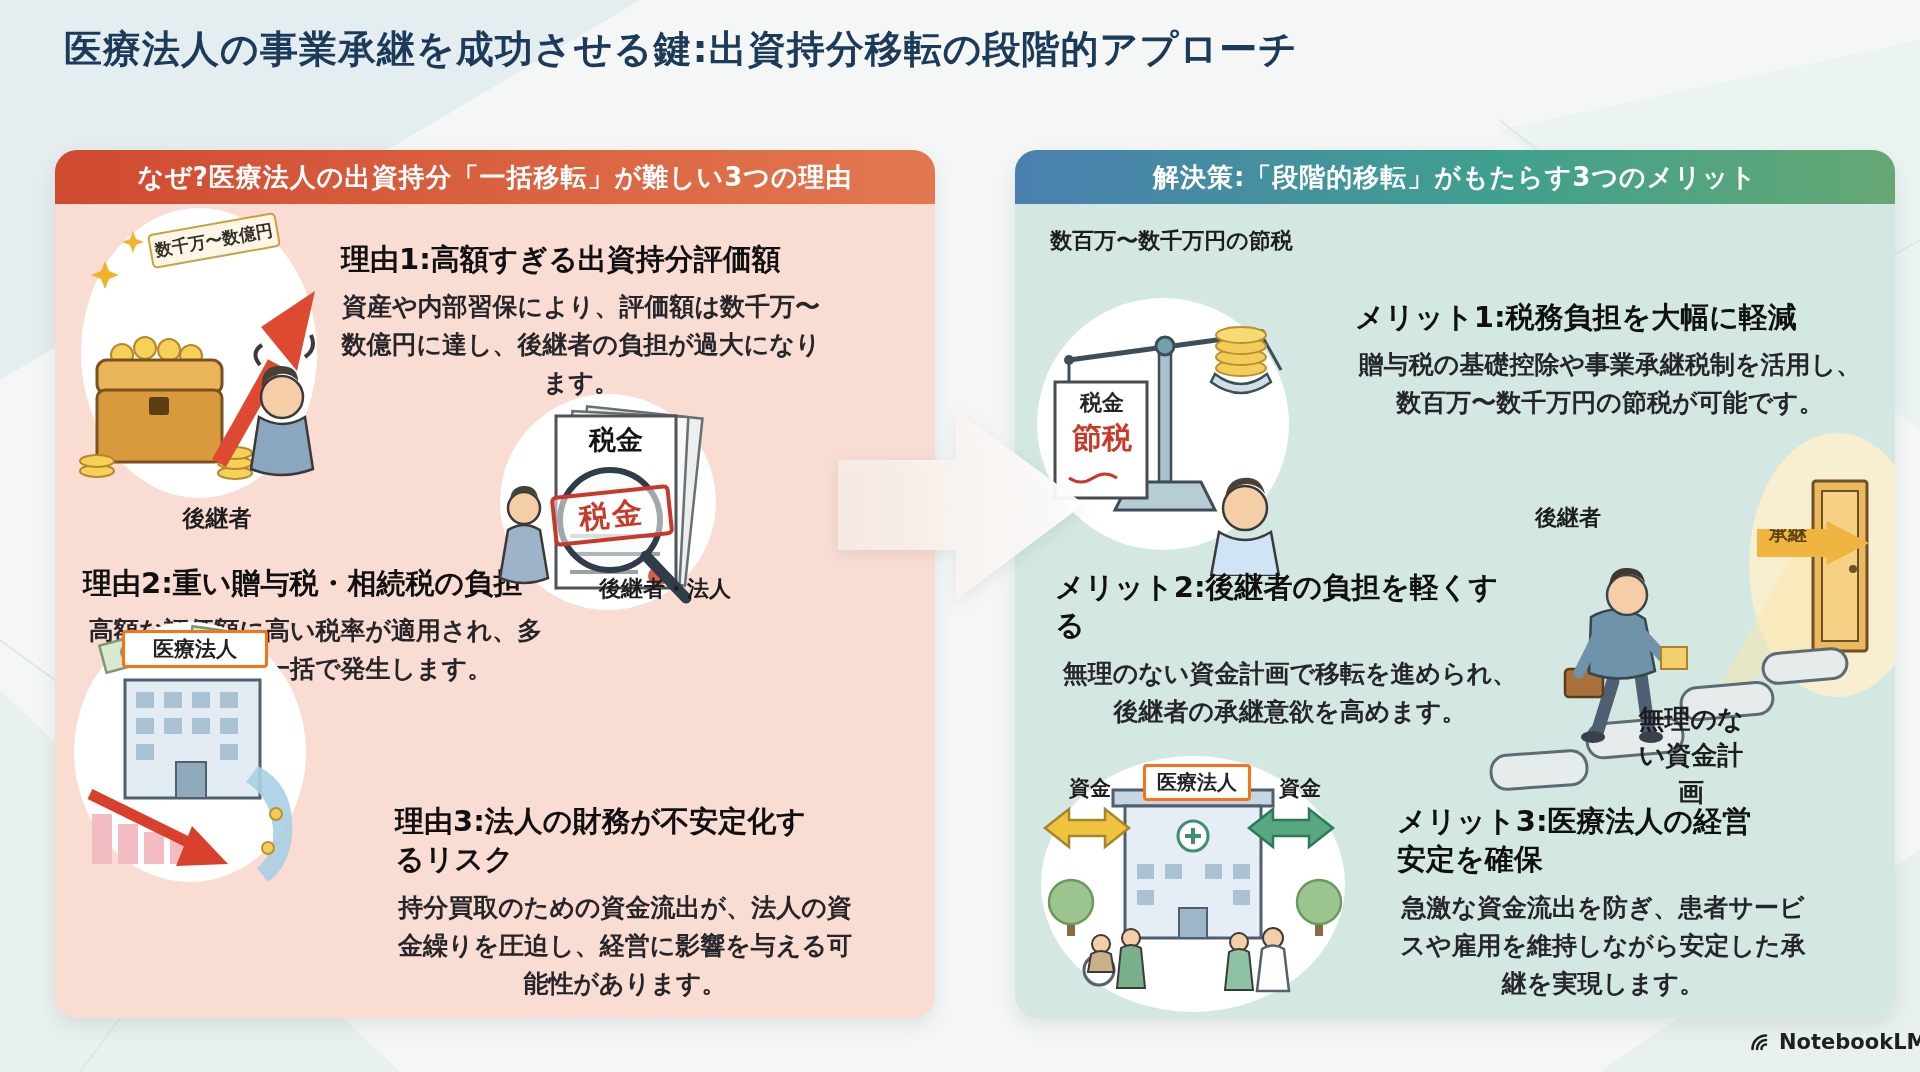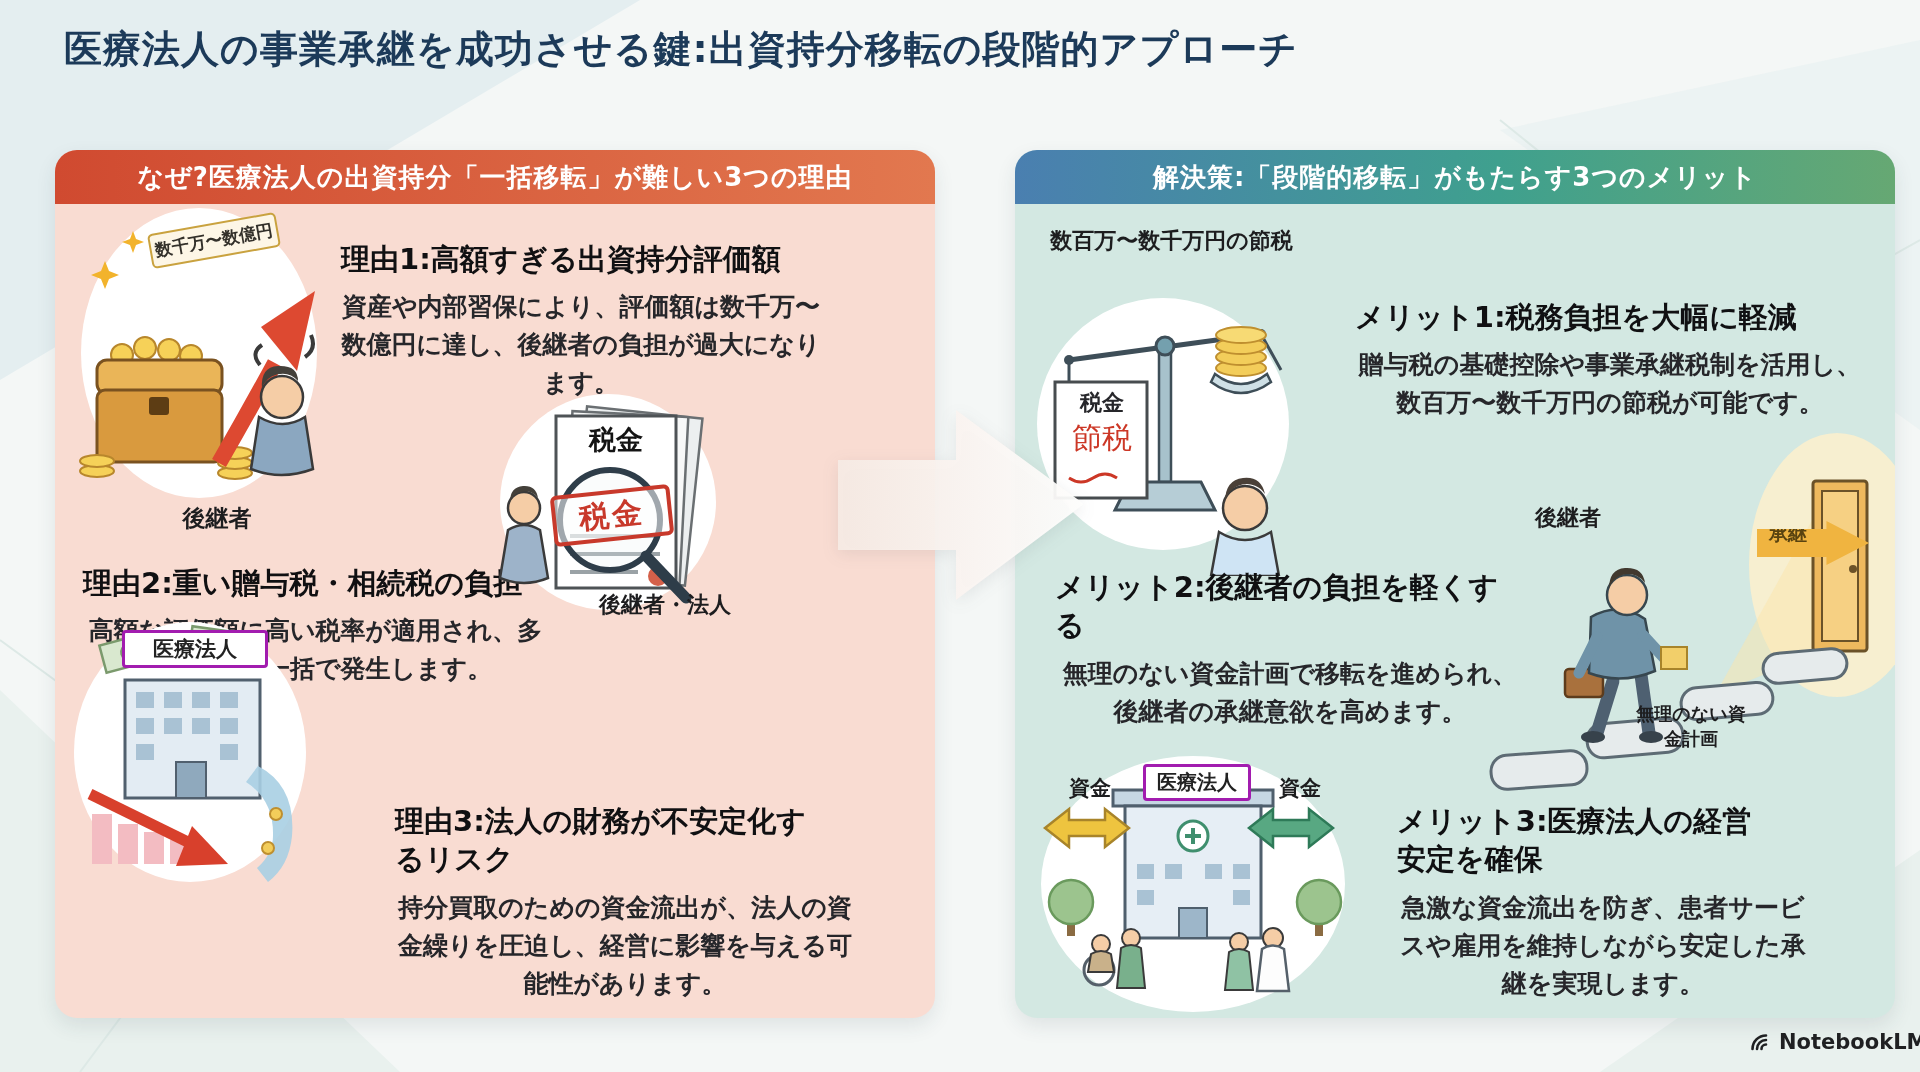--- a/index.html
+++ b/index.html
@@ -18,27 +18,27 @@
   .panel.left  .panel-header{background:linear-gradient(90deg,#d04a30,#e2784f);}
   .panel.right .panel-header{background:linear-gradient(90deg,#4a7fb0,#3fa08e 55%,#66a873);}
   .tblock{position:absolute;}
   .block-heading{font-size:29px;font-weight:800;color:#101012;line-height:1.32;}
   .block-body{margin-top:10px;font-size:25px;font-weight:600;color:#26262a;line-height:1.52;text-align:center;}
   .illus{position:absolute;}
   .lbl{position:absolute;font-weight:800;color:#1d1d1f;text-align:center;}
   .caption{font-size:22px;}
   .price-tag{background:#fdf6e6;border:2px solid #c9a23f;border-radius:5px;
              transform:rotate(-10deg);font-size:17px;line-height:1.25;padding:5px 3px;color:#33302a;}
-  .sign-plate{background:#ffffff;border:3px solid #a21caf;border-radius:4px;
+  .sign-plate{background:#ffffff;border:3px solid #f97316;border-radius:4px;
               font-size:20px;padding:2px 0;color:#222;}
   .doc-title{font-size:27px;color:#141414;}
   .stamp{border:4px solid #c8392b;color:#c8392b;border-radius:6px;background:rgba(255,255,255,.55);
          font-size:30px;letter-spacing:3px;transform:rotate(-6deg);padding:1px 0;}
   .paper-tax{font-size:22px;color:#26262a;}
-  .paper-saving{font-size:30px;color:#cc3726;font-weight:400;}
+  .paper-saving{font-size:30px;color:#cc3726;font-weight:700;}
   .arrow-chip{position:absolute;background:#f0b440;color:#594310;font-size:19px;font-weight:800;
               display:flex;align-items:flex-start;padding-left:12px;
               clip-path:polygon(0 18%,62% 18%,62% 0,100% 50%,62% 100%,62% 82%,0 82%);}
   .divider-arrow{position:absolute;left:838px;top:402px;z-index:2;
                  filter:drop-shadow(0 4px 8px rgba(60,70,80,.10));}
   .brand{position:absolute;left:1748px;top:1030px;z-index:3;display:flex;align-items:center;gap:7px;
          font-size:21px;font-weight:700;color:#1f2022;}
 </style>
 </head>
 <body>
@@ -121,21 +121,21 @@
           <path d="M10 140 q16 -10 32 0 l8 48 q-24 10 -48 0 z" fill="#9db3c9" stroke="#3a3a3a" stroke-width="2.5"></path>
         </g>
         <g>
           <circle cx="112" cy="130" r="50" fill="rgba(235,242,244,0.25)" stroke="#2e3d49" stroke-width="6"></circle>
           <line x1="148" y1="166" x2="188" y2="208" stroke="#2e3d49" stroke-width="11" stroke-linecap="round"></line>
         </g>
       </svg>
       <div class="lbl doc-title" style="left:70px;top:32px;width:96px;">税金</div>
       <div class="lbl stamp" style="left:54px;top:100px;width:112px;">税金</div>
     </div>
-    <div class="lbl caption" style="left:515px;top:440px;width:190px;">後継者・法人</div>
+    <div class="lbl caption" style="left:515px;top:424px;width:190px;">後継者・法人</div>
 
     <div class="illus" style="left:15px;top:468px;width:245px;height:280px;">
       <svg width="245" height="275" viewBox="0 0 245 275">
         <ellipse cx="120" cy="134" rx="116" ry="130" fill="#ffffff"></ellipse>
         <g>
           <g transform="rotate(-15 60 34)">
             <rect x="32" y="20" width="54" height="28" fill="#d9e8cf" stroke="#7b9a6d" stroke-width="2.5"></rect>
             <circle cx="59" cy="34" r="8" fill="none" stroke="#7b9a6d" stroke-width="2"></circle>
           </g>
           <g transform="rotate(8 148 28)">
@@ -262,21 +262,21 @@
           <path d="M112 252 l-18 36 M158 250 l22 24" stroke="#6f93a8" stroke-width="11" stroke-linecap="round"></path>
           <circle cx="142" cy="210" r="20" fill="#f5cda6" stroke="#37474f" stroke-width="2.5"></circle>
           <path d="M124 204 a20 20 0 0 1 36 -6 q-2 -16 -20 -15 q-16 1 -16 21 z" fill="#41392f"></path>
           <rect x="176" y="262" width="26" height="22" fill="#f2cf6a" stroke="#a8842a" stroke-width="2"></rect>
         </g>
       </svg>
       <div class="lbl caption" style="left:28px;top:118px;width:110px;font-size:22px;">後継者</div>
       <div class="arrow-chip" style="left:272px;top:136px;width:100px;height:44px;">
         <span>承継</span>
       </div>
-      <div class="lbl" style="left:150px;top:316px;width:112px;font-size:18px;line-height:1.4;">無理のない資金計画</div>
+      <div class="lbl" style="left:150px;top:316px;width:112px;font-size:26px;line-height:1.4;">無理のない資金計画</div>
     </div>
 
     <div class="illus" style="left:18px;top:602px;width:325px;height:270px;">
       <svg width="325" height="270" viewBox="0 0 325 270">
         <ellipse cx="160" cy="132" rx="152" ry="128" fill="#ffffff"></ellipse>
         <g>
           <rect x="34" y="166" width="8" height="18" fill="#8a6b42"></rect>
           <circle cx="38" cy="150" r="22" fill="#9cc48e" stroke="#6a9a5d" stroke-width="2.5"></circle>
         </g>
         <g>

